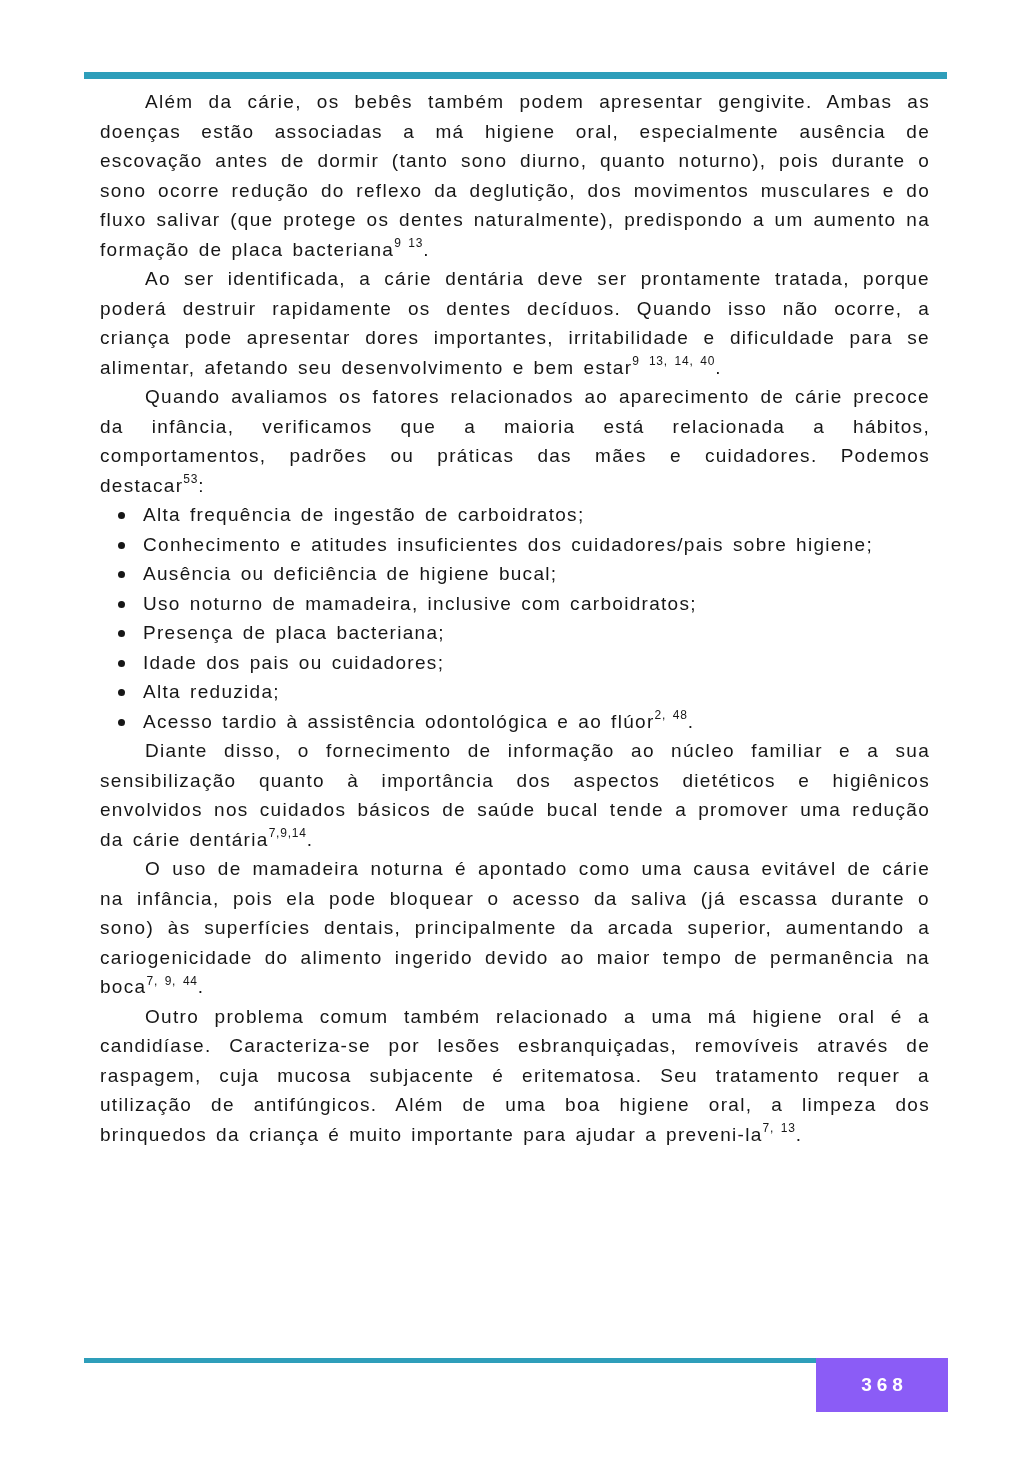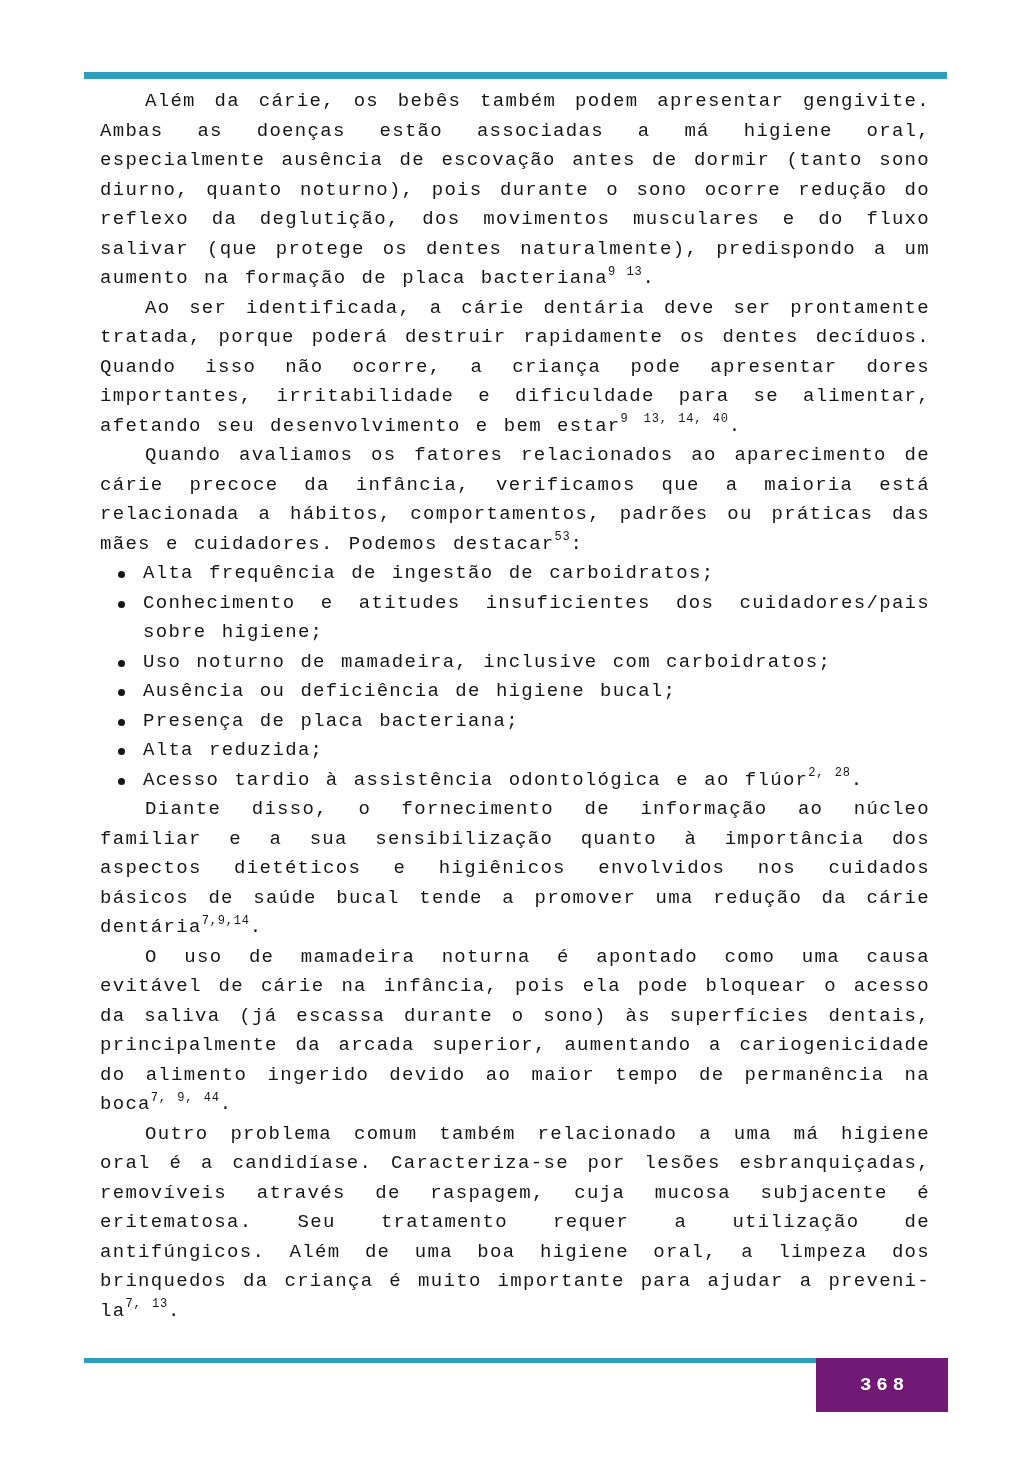--- a/index.html
+++ b/index.html
@@ -6,21 +6,21 @@
     margin: 0;
     padding: 0;
     background: #ffffff;
   }
   .page {
     position: relative;
     width: 952px;
     height: 1477px;
     background: #ffffff;
     overflow: hidden;
-    font-family: Liberation Mono, monospace;
+    font-family: Liberation Sans, sans-serif;
     color: #161616;
   }
   .top-rule {
     position: absolute;
     left: 84px;
     top: 72px;
     width: 863px;
     height: 7px;
   }
   .content {
@@ -97,28 +97,29 @@
 <div class="page" style="color: rgb(22, 22, 22);">
   <div class="top-rule accent" style="background: rgb(46, 158, 186);"></div>
 
   <main class="content">
       <p class="para">Além da cárie, os bebês também podem apresentar gengivite. Ambas as doenças estão associadas a má higiene oral, especialmente ausência de escovação antes de dormir (tanto sono diurno, quanto noturno), pois durante o sono ocorre redução do reflexo da deglutição, dos movimentos musculares e do fluxo salivar (que protege os dentes naturalmente), predispondo a um aumento na formação de placa bacteriana<sup>9 13</sup>.</p>
       <p class="para">Ao ser identificada, a cárie dentária deve ser prontamente tratada, porque poderá destruir rapidamente os dentes decíduos. Quando isso não ocorre, a criança pode apresentar dores importantes, irritabilidade e dificuldade para se alimentar, afetando seu desenvolvimento e bem estar<sup>9</sup> <sup>13, 14, 40</sup>.</p>
       <p class="para">Quando avaliamos os fatores relacionados ao aparecimento de cárie precoce da infância, verificamos que a maioria está relacionada a hábitos, comportamentos, padrões ou práticas das mães e cuidadores. Podemos destacar<sup>53</sup>:</p>
       <ul class="bullets">
         <li>Alta frequência de ingestão de carboidratos;</li>
         <li>Conhecimento e atitudes insuficientes dos cuidadores/pais sobre higiene;</li>
+        <li>Ausência ou deficiência de higiene bucal;</li>
         <li>Uso noturno de mamadeira, inclusive com carboidratos;</li>
-        <li>Ausência ou deficiência de higiene bucal;</li>
         <li>Presença de placa bacteriana;</li>
+        <li>Idade dos pais ou cuidadores;</li>
         <li>Alta reduzida;</li>
-        <li>Acesso tardio à assistência odontológica e ao flúor<sup>2, 28</sup>.</li>
+        <li>Acesso tardio à assistência odontológica e ao flúor<sup>2, 48</sup>.</li>
       </ul>
       <p class="para">Diante disso, o fornecimento de informação ao núcleo familiar e a sua sensibilização quanto à importância dos aspectos dietéticos e higiênicos envolvidos nos cuidados básicos de saúde bucal tende a promover uma redução da cárie dentária<sup>7,9,14</sup>.</p>
       <p class="para">O uso de mamadeira noturna é apontado como uma causa evitável de cárie na infância, pois ela pode bloquear o acesso da saliva (já escassa durante o sono) às superfícies dentais, principalmente da arcada superior, aumentando a cariogenicidade do alimento ingerido devido ao maior tempo de permanência na boca<sup>7, 9, 44</sup>.</p>
       <p class="para">Outro problema comum também relacionado a uma má higiene oral é a candidíase. Caracteriza-se por lesões esbranquiçadas, removíveis através de raspagem, cuja mucosa subjacente é eritematosa. Seu tratamento requer a utilização de antifúngicos. Além de uma boa higiene oral, a limpeza dos brinquedos da criança é muito importante para ajudar a preveni-la<sup>7, 13</sup>.</p>
     </main>
 
   <div class="footer-rule accent" style="background: rgb(46, 158, 186);"></div>
-  <div class="page-number-box accent" style="background: #701a75;">
+  <div class="page-number-box accent" style="background: #8b5cf6;">
     <span>368</span>
   </div>
 </div>
 
 </body></html>

